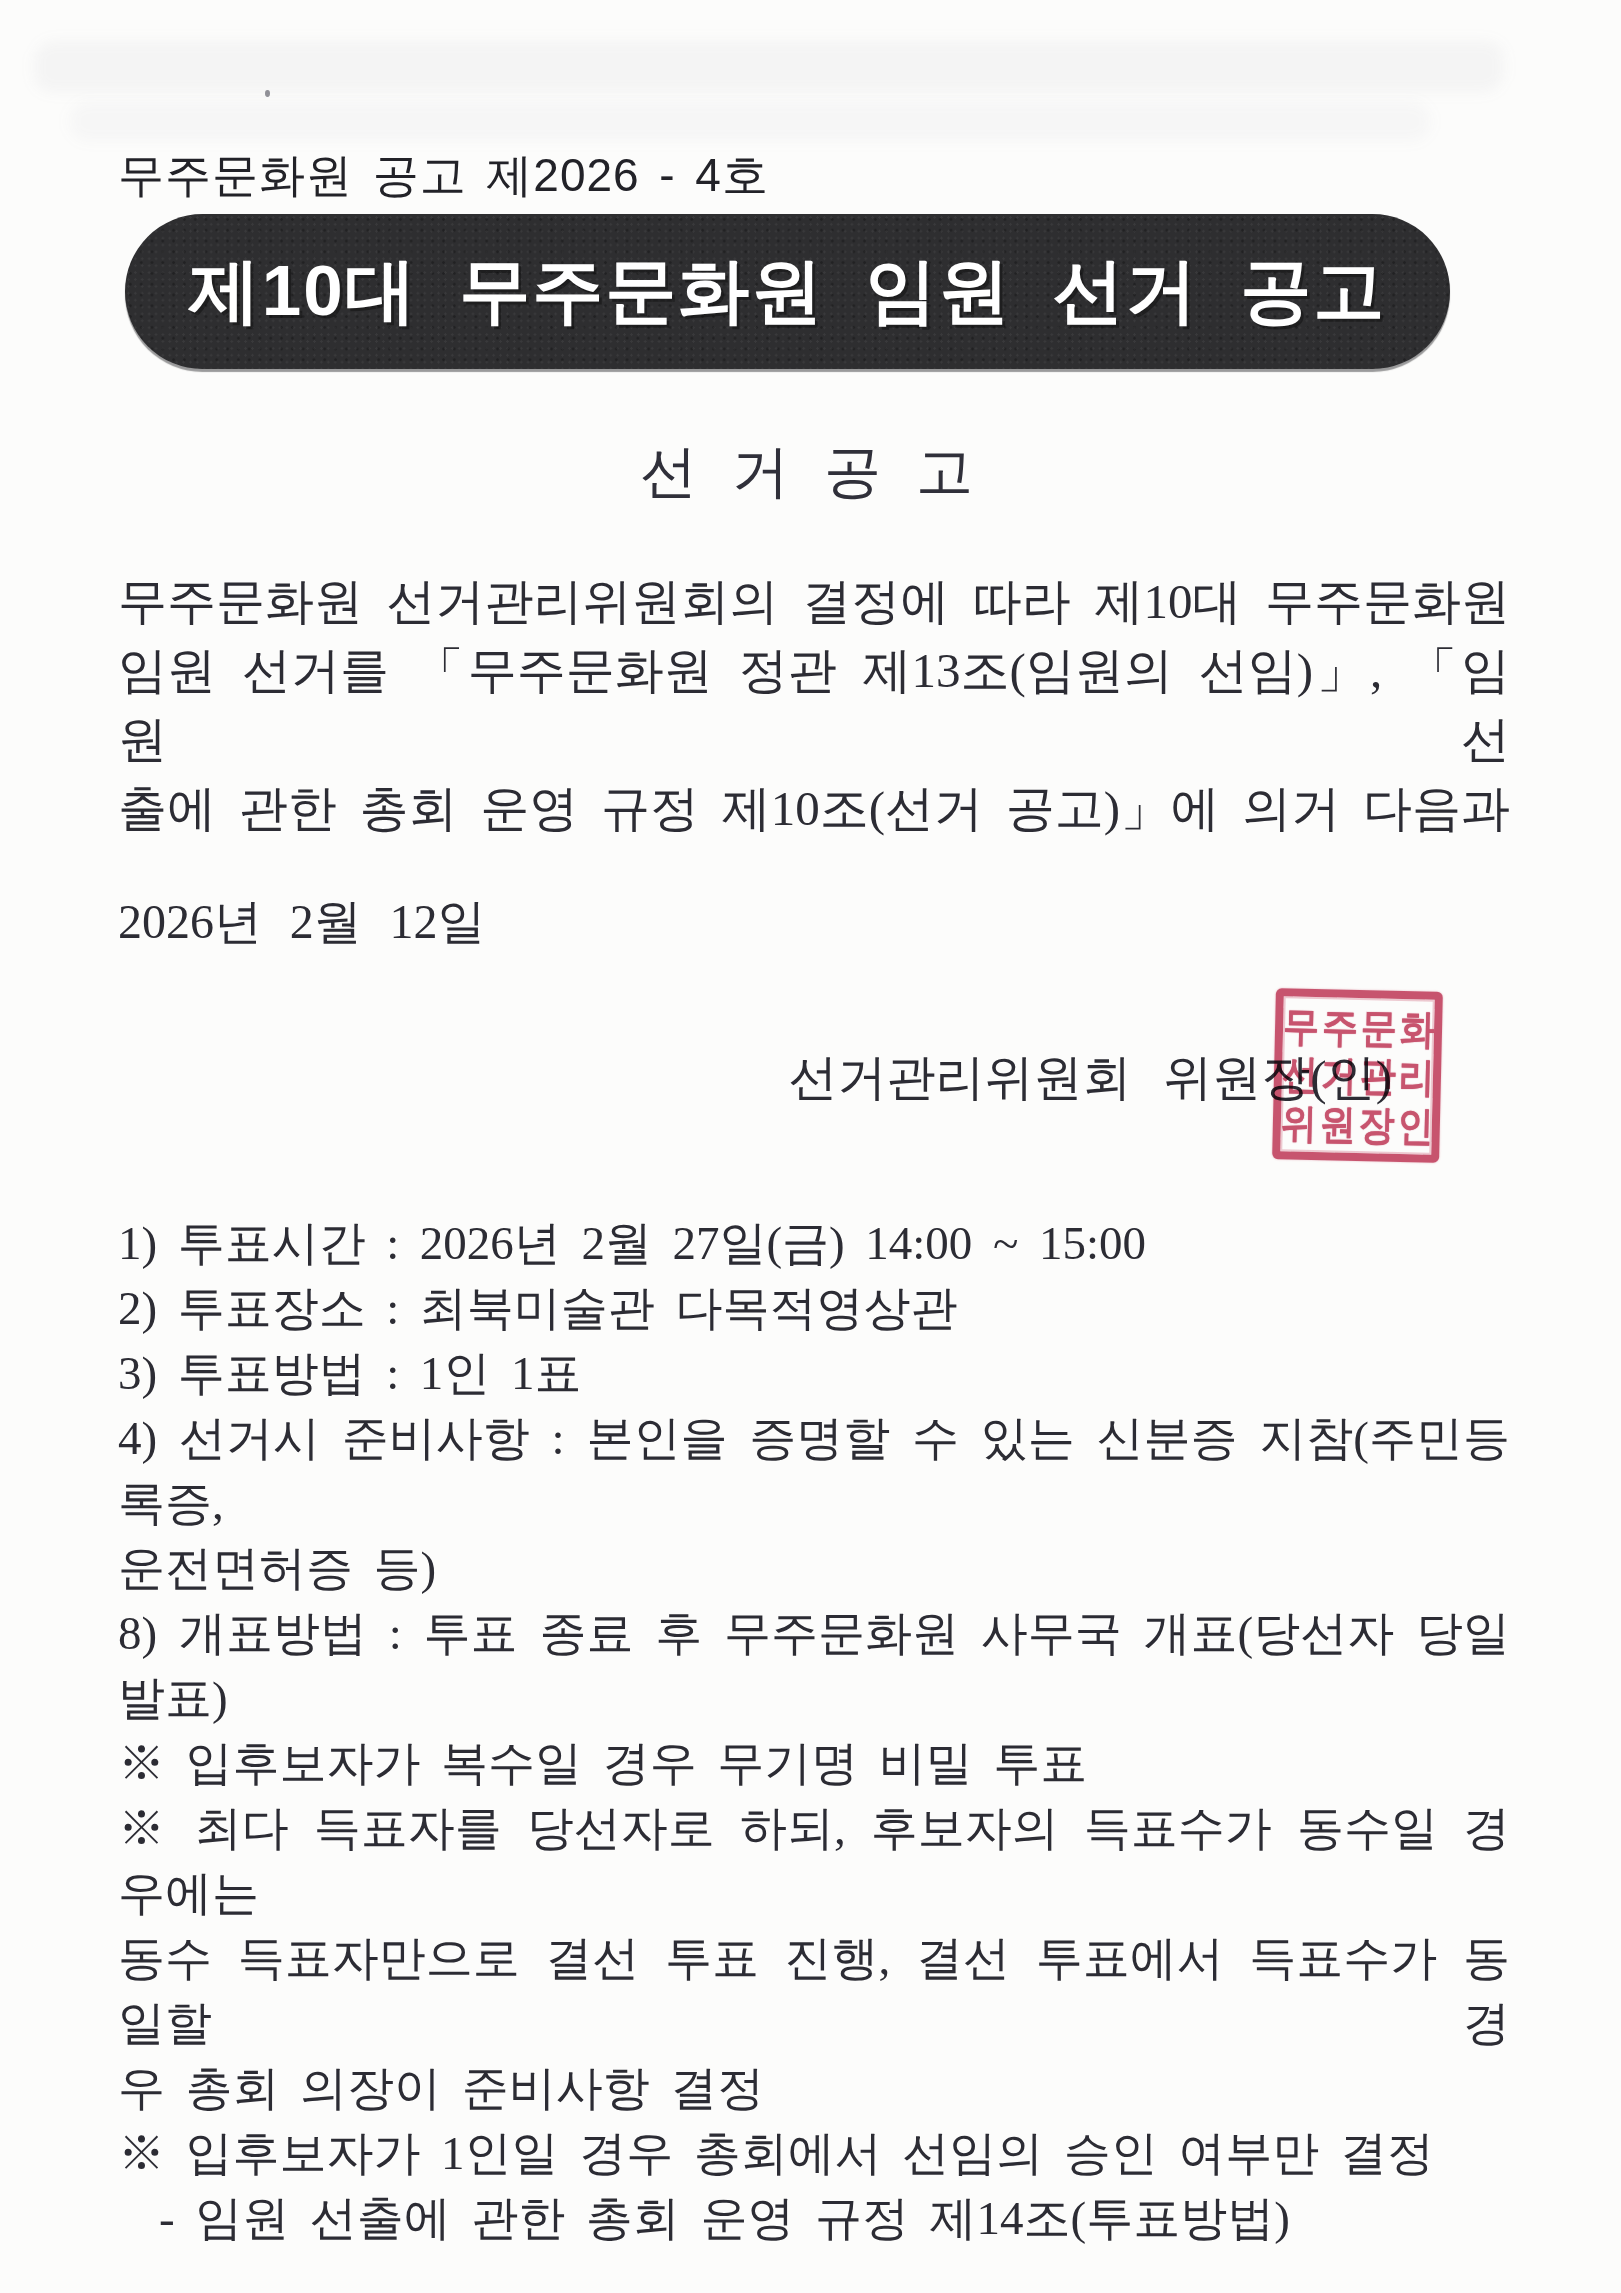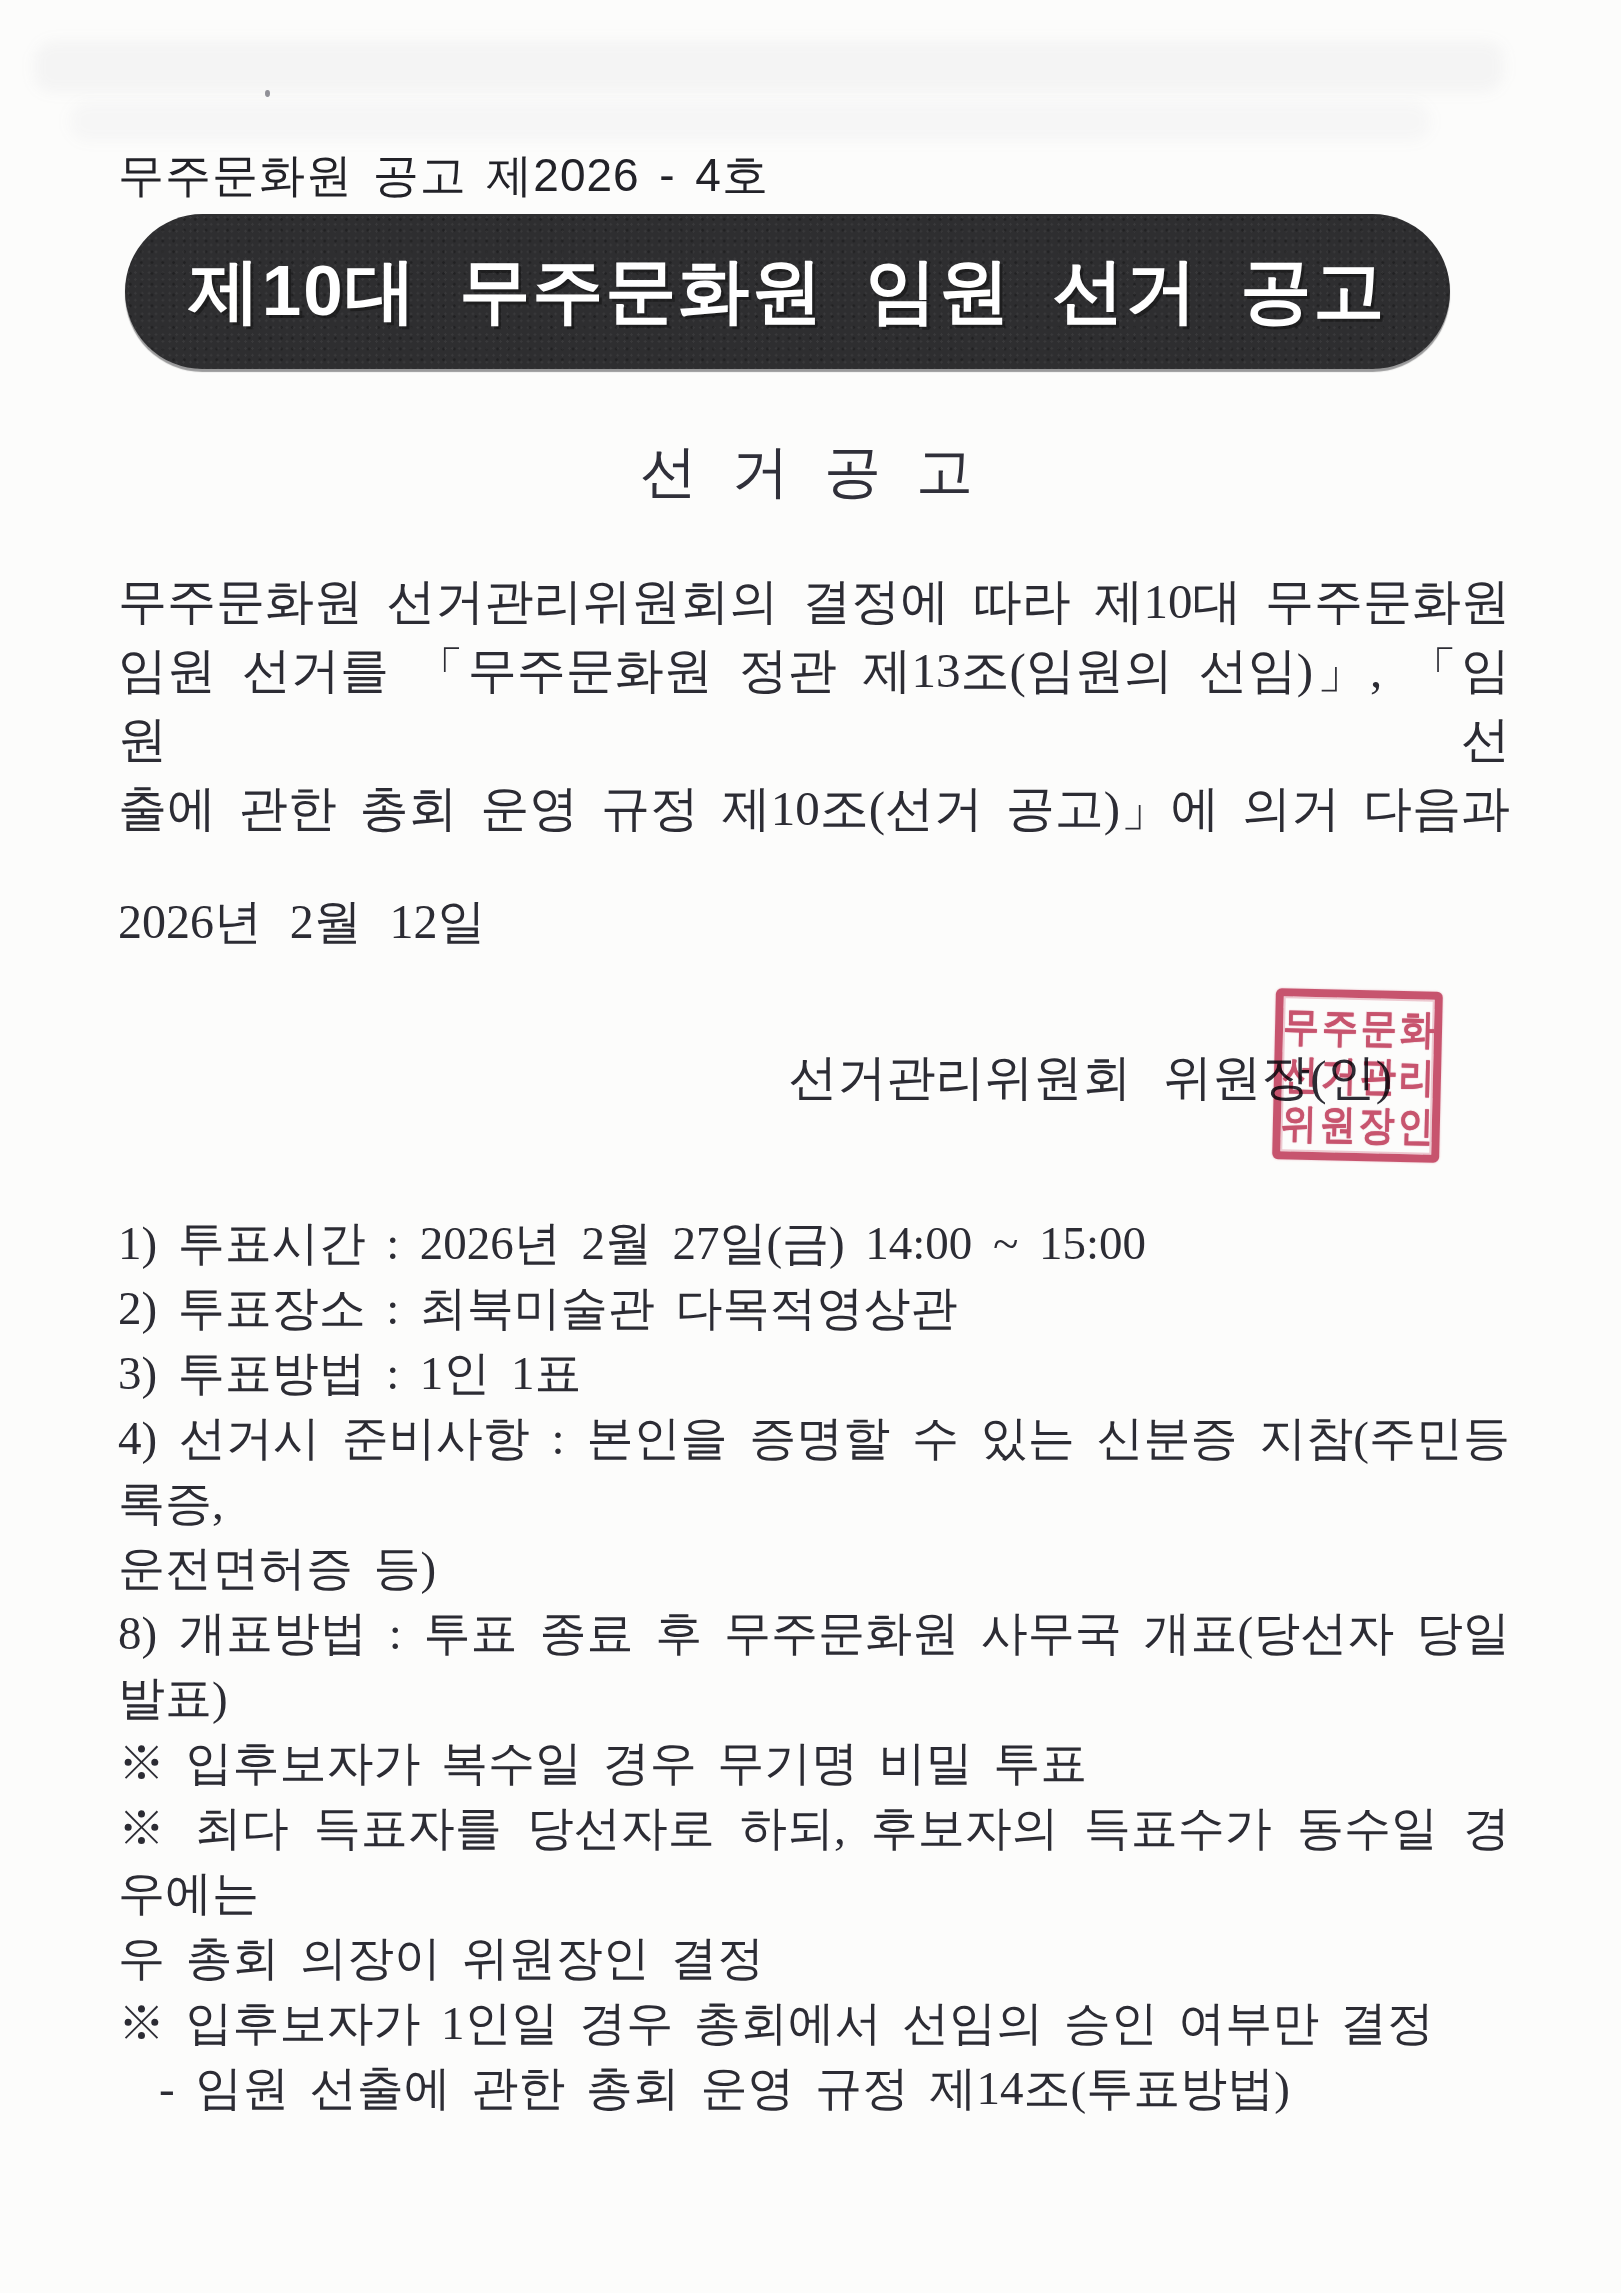--- a/index.html
+++ b/index.html
@@ -128,19 +128,20 @@
 
   <div class="notice">
     <div class="nline">1) 투표시간 : 2026년 2월 27일(금) 14:00 ~ 15:00</div>
     <div class="nline">2) 투표장소 : 최북미술관 다목적영상관</div>
     <div class="nline">3) 투표방법 : 1인 1표</div>
     <div class="nline justify">4) 선거시 준비사항 : 본인을 증명할 수 있는 신분증 지참(주민등록증,</div>
     <div class="nline">운전면허증 등)</div>
     <div class="nline justify">8) 개표방법 : 투표 종료 후 무주문화원 사무국 개표(당선자 당일 발표)</div>
     <div class="nline">※ 입후보자가 복수일 경우 무기명 비밀 투표</div>
     <div class="nline justify">※ 최다 득표자를 당선자로 하되, 후보자의 득표수가 동수일 경우에는</div>
-    <div class="nline">우 총회 의장이 위원장인 결정</div>
+    <div class="nline justify">동수 득표자만으로 결선 투표 진행, 결선 투표에서 득표수가 동일할 경</div>
+    <div class="nline">우 총회 의장이 준비사항 결정</div>
     <div class="nline">※ 입후보자가 1인일 경우 총회에서 선임의 승인 여부만 결정</div>
     <div class="nline indent">- 임원 선출에 관한 총회 운영 규정 제14조(투표방법)</div>
   </div>
 
 </div>
 
 
 </body></html>

